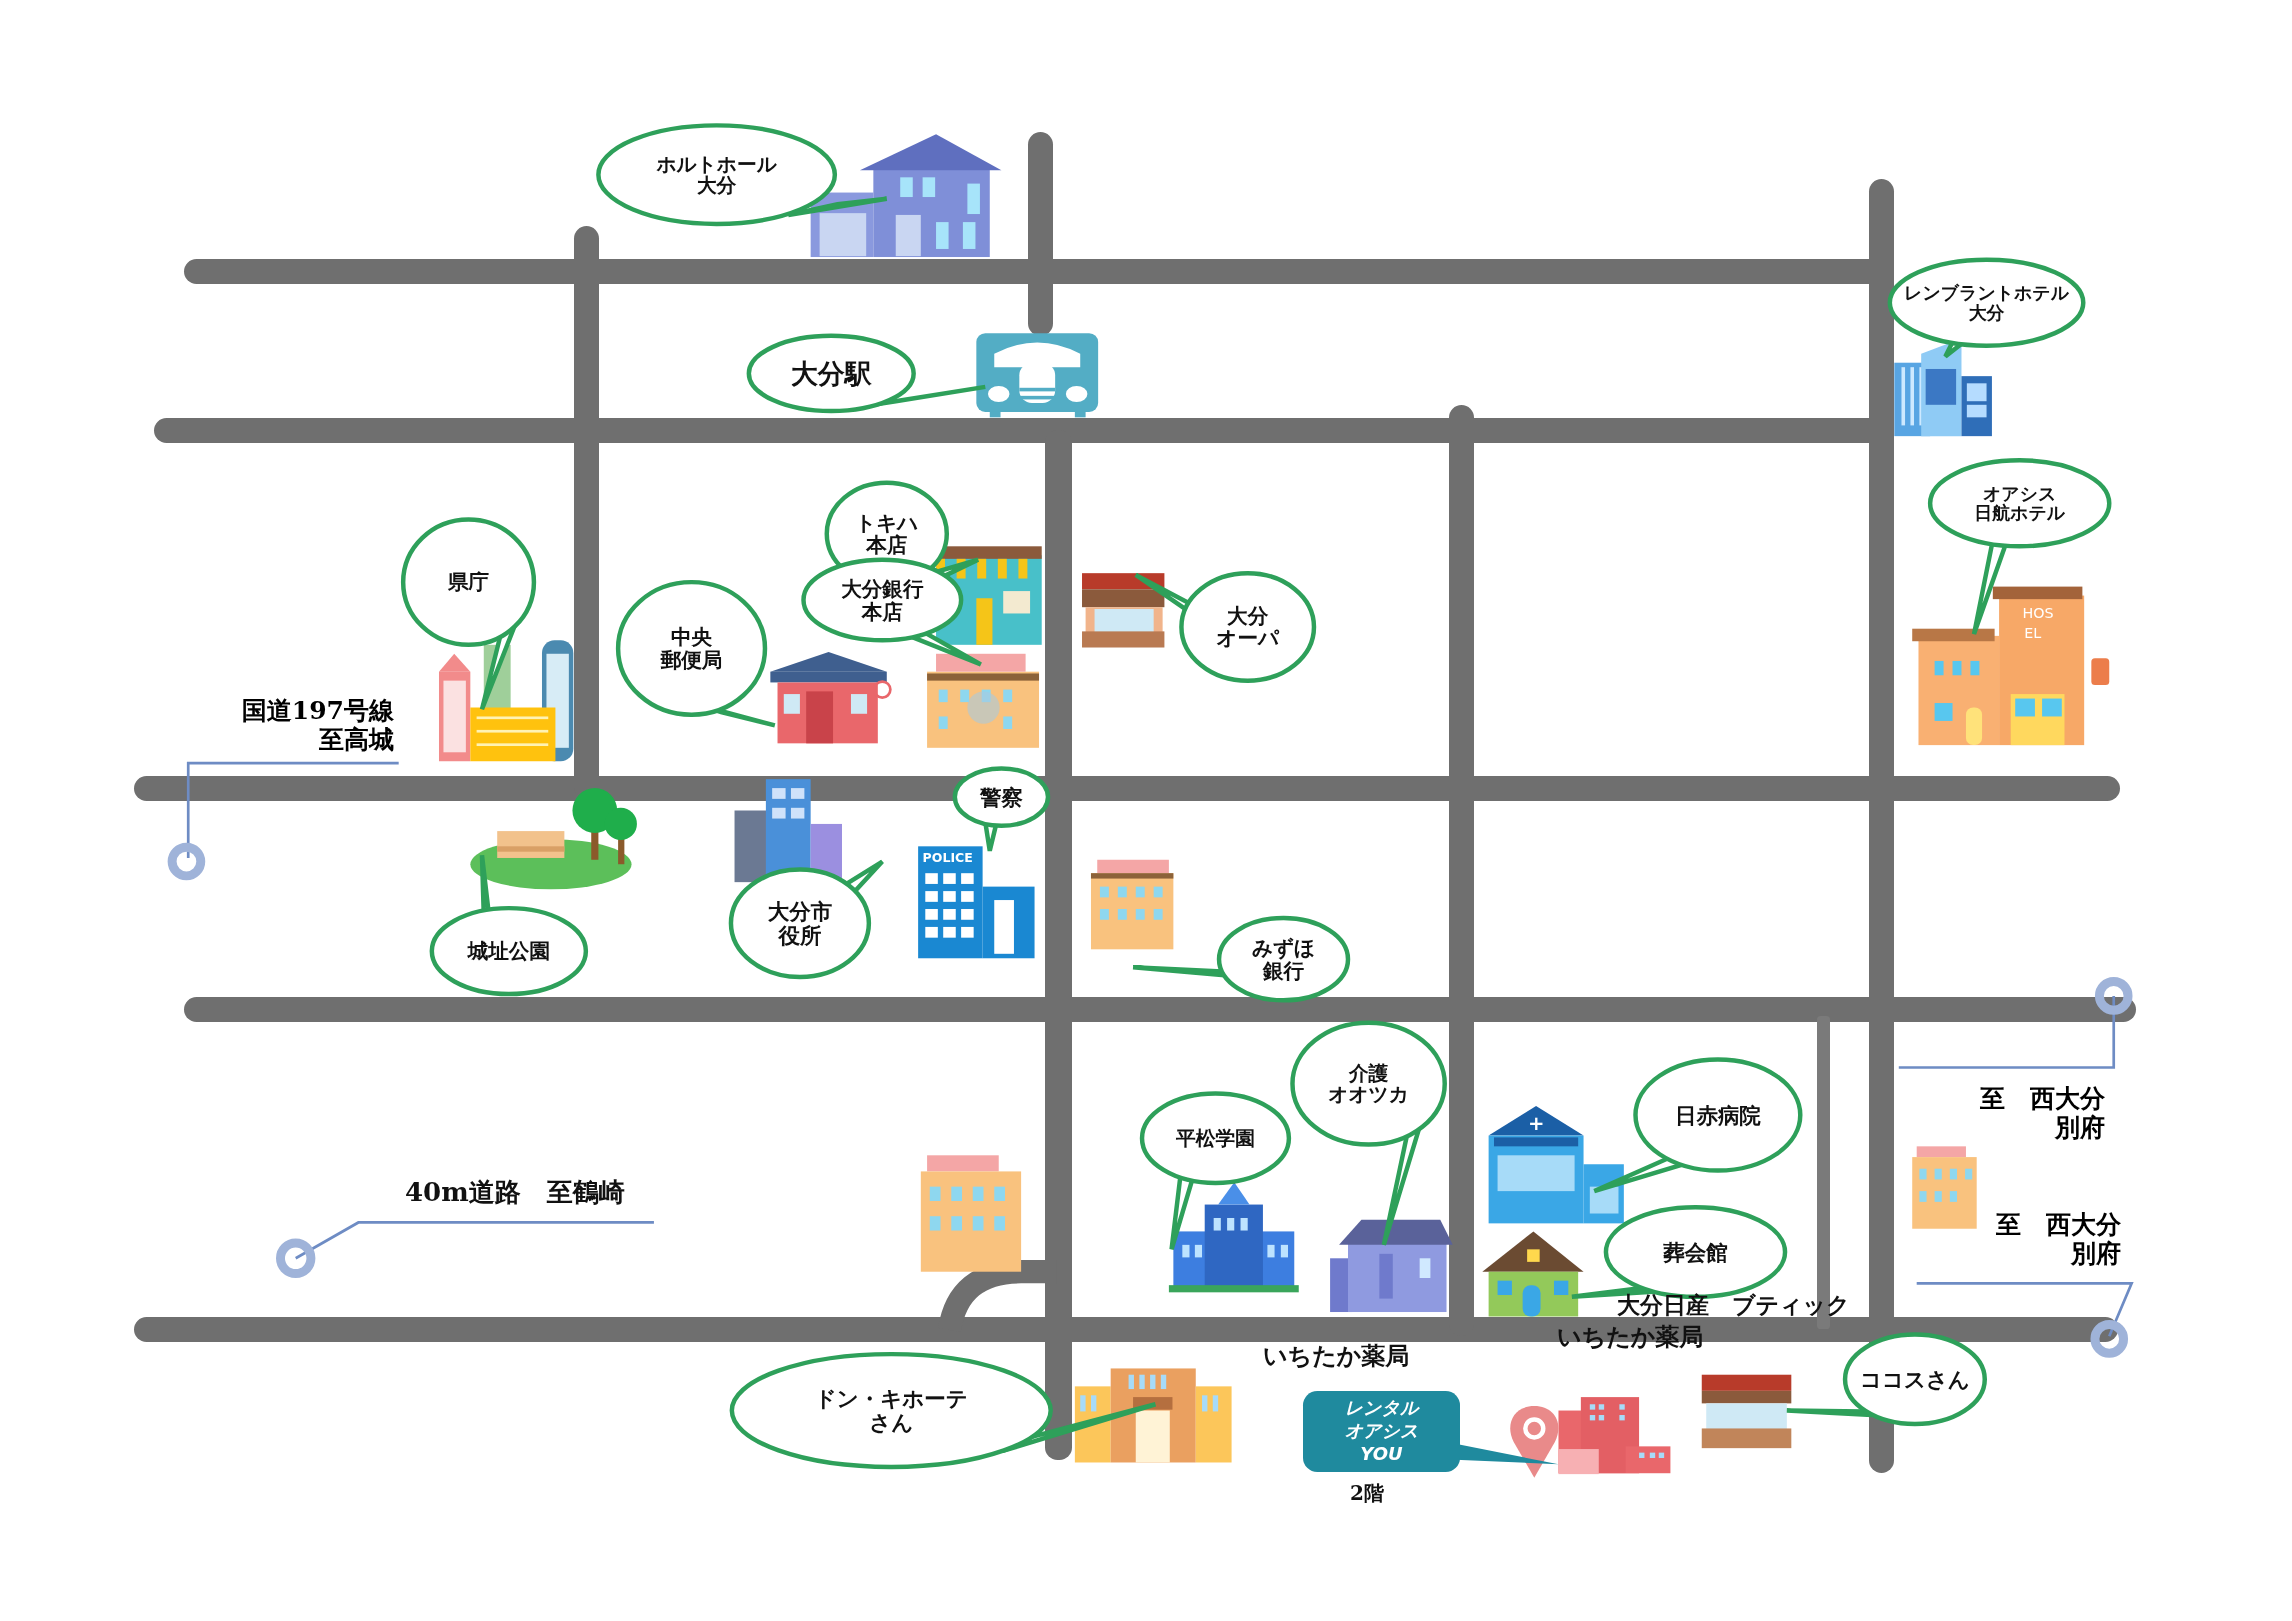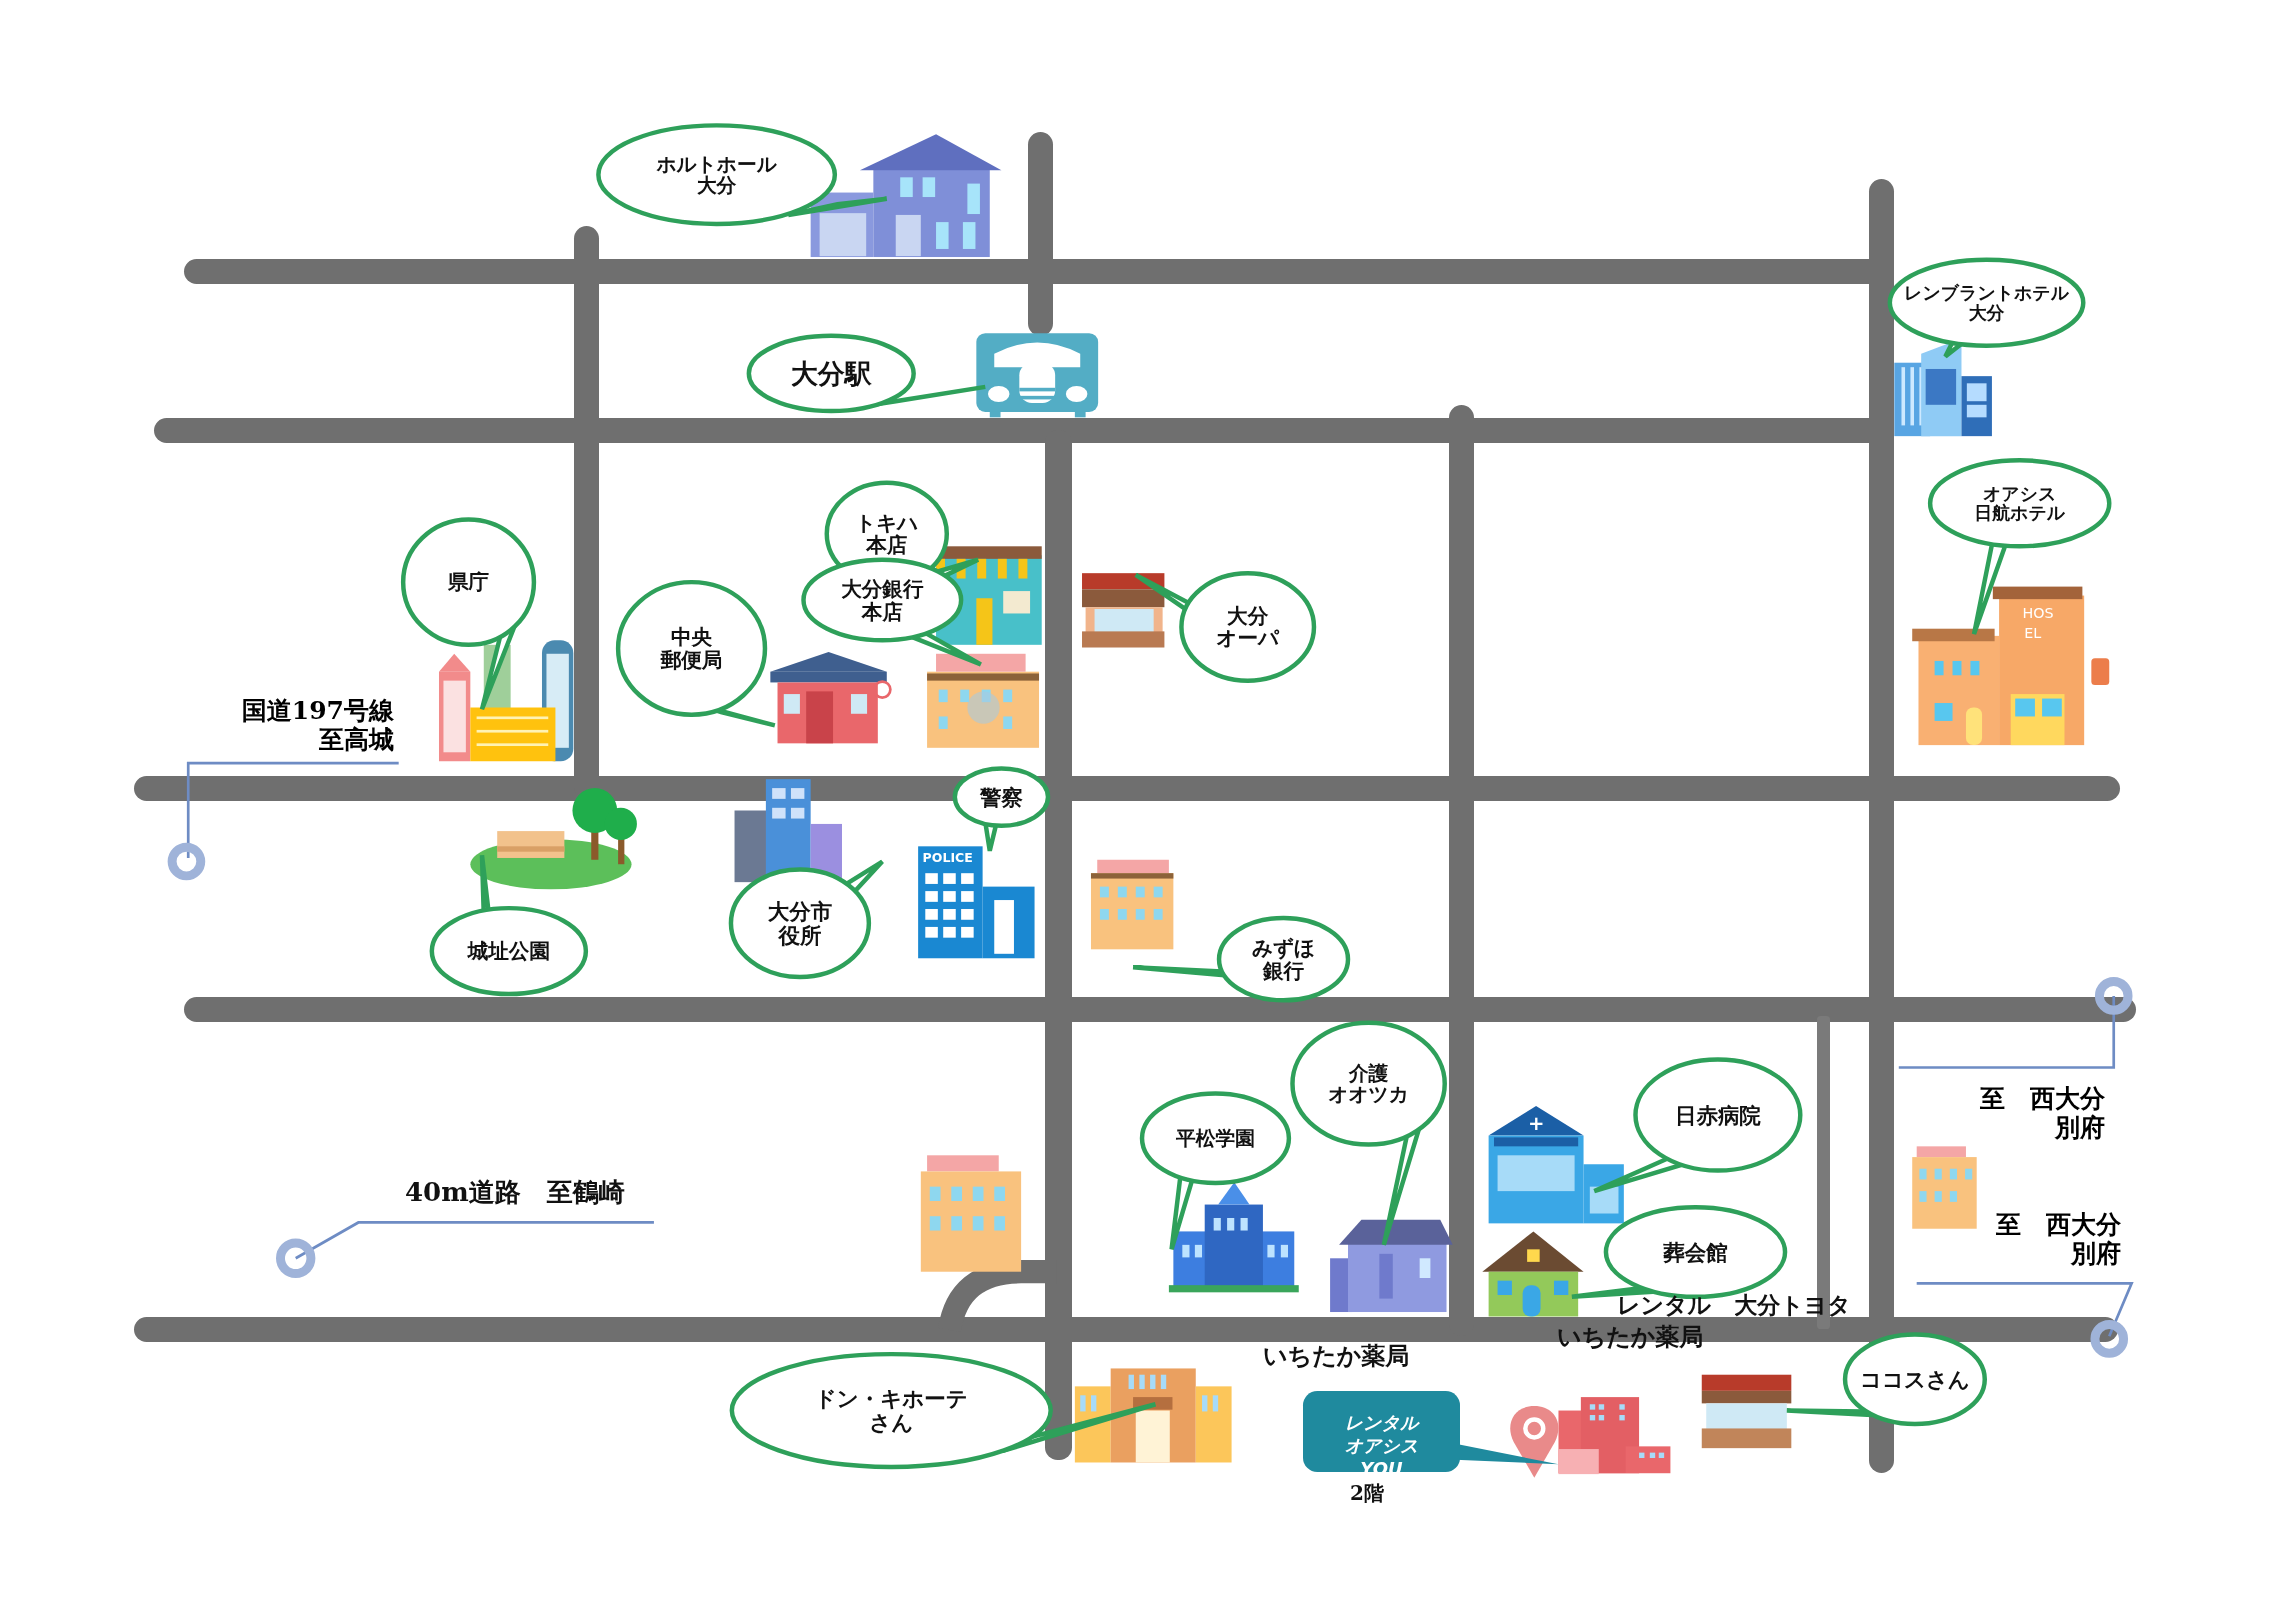--- a/index.html
+++ b/index.html
@@ -451,31 +451,31 @@
         <text class="bubble-text" x="995" y="1570.2" font-size="24">ドン・キホーテ</text>
         <text class="bubble-text" x="995" y="1596.6000000000001" font-size="24">さん</text>
       </g>
       <g>
         <polygon points="2080,1576 2090,1580 1995,1575" fill="#fff" stroke="#2ea05a" stroke-width="5"></polygon>
         <ellipse cx="2138" cy="1540" rx="78" ry="50" fill="#fff" stroke="#2ea05a" stroke-width="5"></ellipse>
         <text class="bubble-text" x="2138" y="1548.4" font-size="24">ココスさん</text>
       </g>
     </svg>
 
-  <div style="position:absolute;left:1303px;top:1391px;width:157px;height:81px;background:#1f8a9e;border-radius:14.3px;color:#fff;text-align:center;font-family:'DejaVu Sans',sans-serif;font-weight:bold;font-size:18px;line-height:23px;padding-top:20px;box-sizing:border-box;font-style:italic;">
+  <div style="position:absolute;left:1303px;top:1391px;width:157px;height:81px;background:#1f8a9e;border-radius:14.3px;color:#fff;text-align:center;font-family:'DejaVu Sans',sans-serif;font-weight:bold;font-size:18px;line-height:23px;padding-top:5px;box-sizing:border-box;font-style:italic;">
     <div>レンタル</div>
     <div>オアシス</div>
     <div>YOU</div>
   </div>
 
   <div class="plain-label right" style="left:179px;top:697px;width:215px;font-size:25px;">国道197号線
 至高城</div>
   <div class="serif-label" style="left:405px;top:1178px;font-size:26px;">40m道路　至鶴崎</div>
   <div class="plain-label right" style="left:1863px;top:1085px;width:242px;font-size:25px;">至　西大分
 別府</div>
   <div class="plain-label right" style="left:1872px;top:1211px;width:249px;font-size:25px;">至　西大分
 別府</div>
-  <div class="serif-label" style="left:1617px;top:1292px;font-size:23px;">レンタル　大分トヨタ</div>
+  <div class="serif-label" style="left:1617px;top:1292px;font-size:23px;">大分日産　ブティック</div>
   <div class="serif-label" style="left:1263px;top:1343px;font-size:24px;">いちたか薬局</div>
   <div class="serif-label" style="left:1557px;top:1324px;font-size:24px;">いちたか薬局</div>
   <div class="serif-label" style="left:1350px;top:1482px;font-size:20px;">2階</div>
 </div>
 
 
 </body></html>

